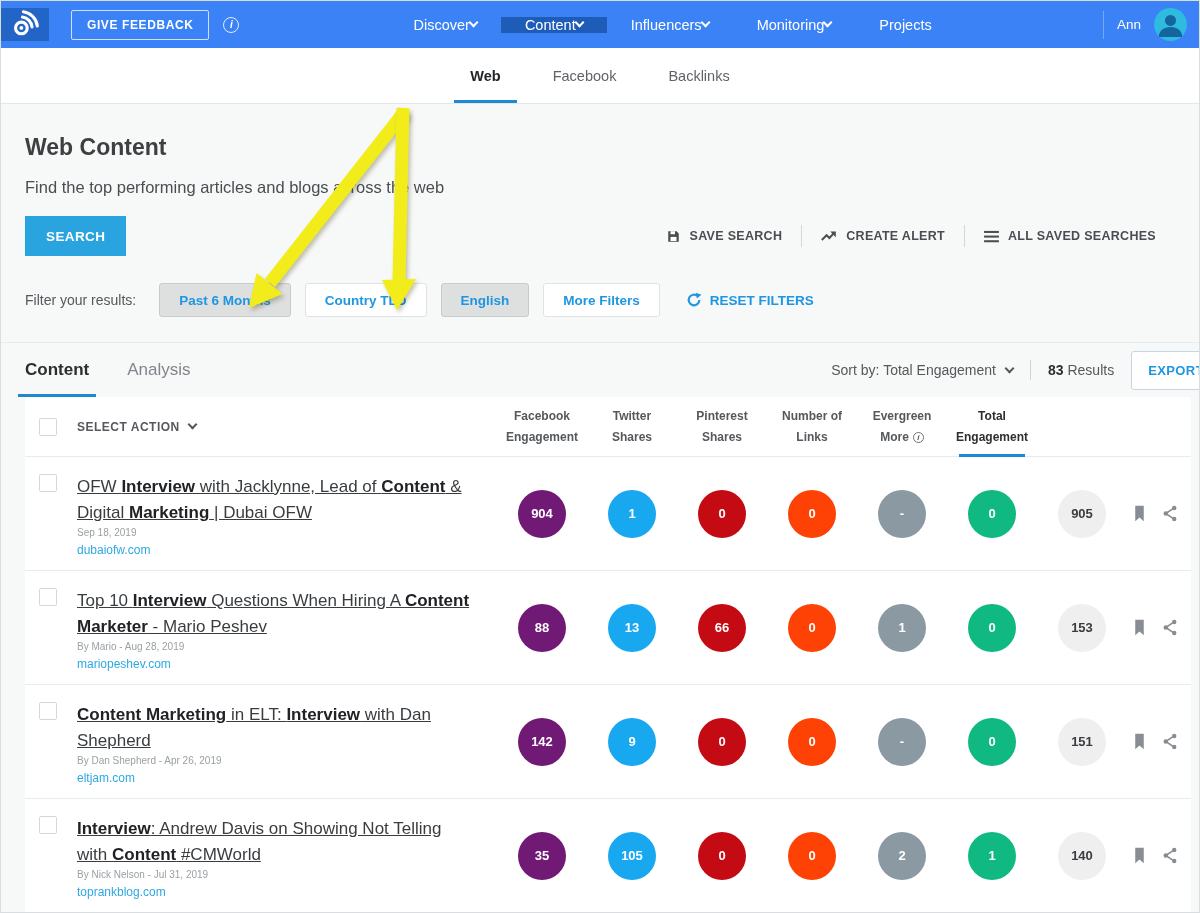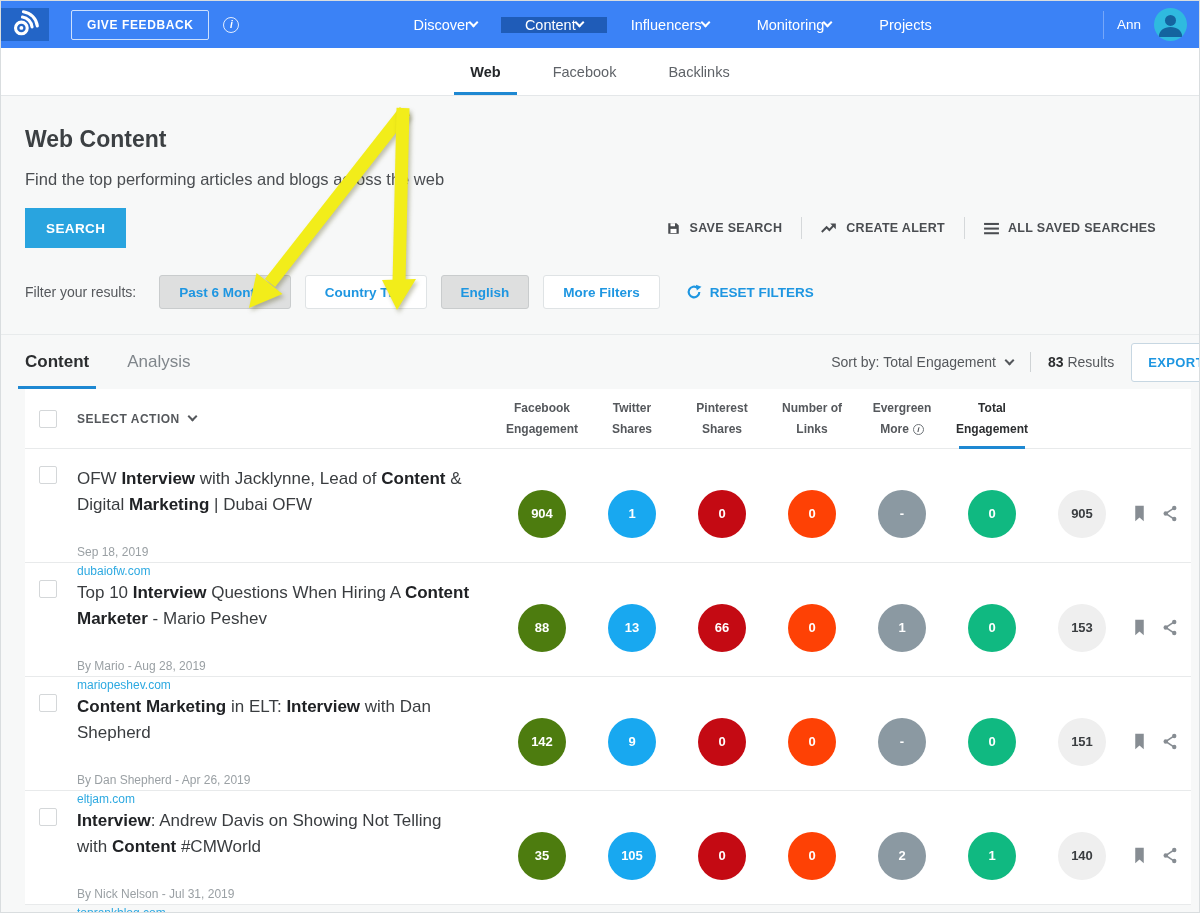--- a/index.html
+++ b/index.html
@@ -22,21 +22,21 @@
   .nav-items { display:flex; margin-left:150px; align-items:stretch; }
   .nav-item { padding:0 24px; display:flex; align-items:center; font-size:14.5px; cursor:pointer; white-space:nowrap;}
   .nav-item.active { background:#1f5cb8; }
   .chev { display:inline-block; width:7px; height:7px; border-right:2px solid currentColor; border-bottom:2px solid currentColor;
     transform:rotate(45deg); margin-top:-4px; }
   .user-area { margin-left:auto; display:flex; align-items:center; gap:13px; padding:0 12px 0 20px;}
   .user-divider { width:1px; height:28px; background:rgba(255,255,255,.3); align-self:center;}
   .user-name { font-size:13.5px; }
   .avatar { width:33px; height:33px; border-radius:50%; background:#2fbadf; display:flex; align-items:center; justify-content:center; overflow:hidden;}
   
-  .subnav { height:48px; background:#fff; border-bottom:1px solid #e4e7e9; display:flex; justify-content:center; gap:48px; }
+  .subnav { height:56px; background:#fff; border-bottom:1px solid #e4e7e9; display:flex; justify-content:center; gap:48px; }
   .subtab { font-size:14.5px; color:#5f6368; display:flex; align-items:center; position:relative; padding:0 2px; cursor:pointer;}
   .subtab.active { color:#222528; font-weight:700; }
   .subtab.active::after { content:""; position:absolute; bottom:0; left:-14px; right:-14px; height:3px; background:#1e88d2;}
   
   .hero { padding:0 24px; border-bottom:1px solid #e8ebec; }
   .page-title { font-size:23px; font-weight:700; color:#3c4043; padding-top:30px; }
   .page-subtitle { font-size:16.5px; color:#4a4d51; margin-top:17px; }
   .search-row { margin-top:19px; display:flex; align-items:center; }
   .search-box { width:613px; height:40px; background:#fff; border:1px solid #cfdde8; display:flex; align-items:center; padding:0 13px; flex-shrink:0;}
   .search-value { font-size:15px; color:#3c4043; margin-left:11px; }
@@ -73,27 +73,27 @@
   .data-row .check-cell, .data-row .title-cell { align-self:start; padding-top:17px; }
   .checkbox { width:18px; height:18px; border:1px solid #d4d7d9; border-radius:2px; background:#fff; cursor:pointer;}
   .select-action { display:flex; align-items:center; gap:9px; font-size:12px; font-weight:700; color:#55585c; letter-spacing:.5px; cursor:pointer;}
   .col-head { text-align:center; font-size:12px; color:#55585c; font-weight:700; line-height:1.75; position:relative;
     height:100%; display:flex; flex-direction:column; justify-content:center; }
   .col-head.sorted { color:#2c2e30; }
   .sort-underline { position:absolute; bottom:-1px; left:50%; transform:translateX(-50%); width:66px; height:3px; background:#1e88d2;}
   .info-circle { display:inline-flex; width:11px; height:11px; border:1px solid #6f757a; border-radius:50%;
     font-size:8px; font-weight:700; align-items:center; justify-content:center; margin-left:4px; vertical-align:1px; font-style:italic;}
   .title-cell { padding-right:26px; }
-  .title { font-size:17px; color:#3a3d40; line-height:1.55; cursor:pointer;}
+  .title { font-size:17px; color:#3a3d40; line-height:1.55; cursor:pointer;text-decoration:underline;}
   .title b { color:#202225; }
-  .meta { font-size:12px; color:#9aa0a4; margin-top:26px; }
+  .meta { font-size:10px; color:#9aa0a4; margin-top:0; }
   .domain { font-size:12px; color:#2da9e1; margin-top:5px; display:inline-block; text-decoration:none; cursor:pointer;}
   .circle { width:48px; height:48px; border-radius:50%; display:flex; align-items:center; justify-content:center;
     color:#fff; font-size:13px; font-weight:700; margin:0 auto; }
-  .c0{background:#4d7c0f}.c1{background:#18a8f0}.c2{background:#c40a13}.c3{background:#fe4105}
+  .c0{background:#701a75}.c1{background:#18a8f0}.c2{background:#c40a13}.c3{background:#fe4105}
   .c4{background:#8b99a2}.c5{background:#10b981}.c6{background:#efefef;color:#3a3d40}
   .actions-cell { display:flex; gap:15px; justify-content:flex-end; padding-right:13px; color:#878d93; }
   .actions-cell span { cursor:pointer; display:flex; }
   
   .arrow-overlay { position:absolute; top:0; left:0; width:1200px; height:913px; pointer-events:none; z-index:40; }
   .arrow-overlay g { filter:drop-shadow(2px 3px 2px rgba(60,60,0,.3)); }
 </style>
 </head>
 <body>
 

